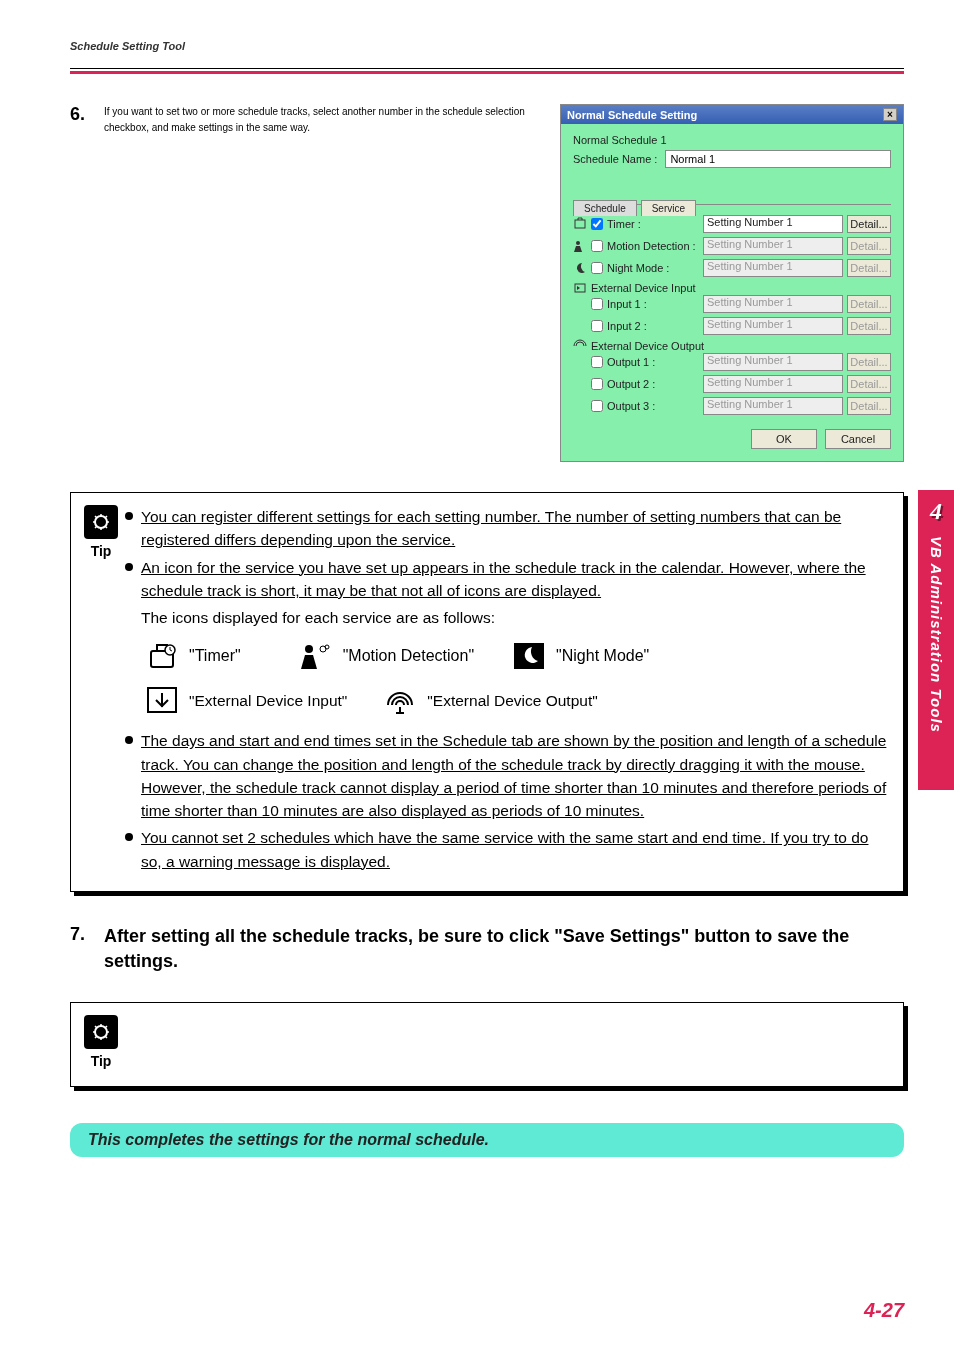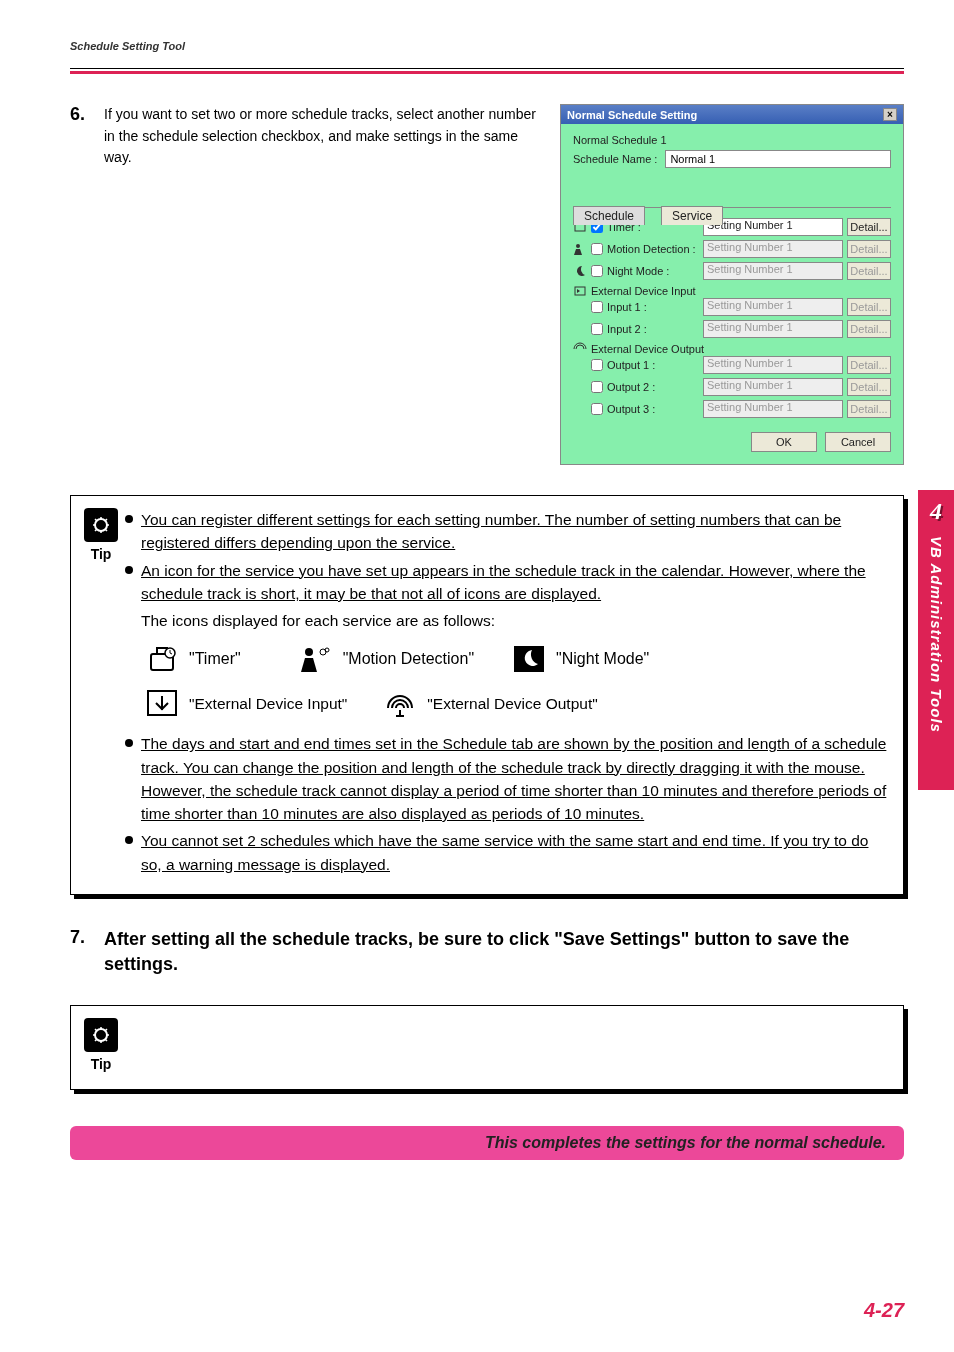--- a/index.html
+++ b/index.html
@@ -59,21 +59,21 @@
   .step-content {
     flex: 1;
   }
   .step-title {
     font-weight: bold;
     font-size: 18px;
     line-height: 1.4;
     margin-bottom: 8px;
   }
   .step-desc {
-    font-size: 14px;
+    font-size: 10px;
     line-height: 1.55;
   }
   .top-row {
     display: flex;
     gap: 16px;
     align-items: flex-start;
   }
   .top-left { flex: 1; }
   .dialog {
     width: 344px;
@@ -125,25 +125,25 @@
   }
   .tabs {
     display: flex;
     border-bottom: 1px solid #888;
     margin-bottom: 10px;
   }
   .tab {
     padding: 2px 10px;
     border: 1px solid #888;
     border-bottom: none;
-    font-size: 12px;
+    font-size: 10px;
     background: #ece9d8;
-    margin-right: 16px;
+    margin-right: 4px;
     position: relative;
-    top: 18px;
+    top: 12px;
   }
   .tab.inactive {
     background: #ddd;
   }
   .svc-row {
     display: flex;
     align-items: center;
     gap: 4px;
     margin-bottom: 4px;
     font-size: 11px;
@@ -268,24 +268,23 @@
   }
 
   .step7 {
     margin-top: 32px;
   }
 
   .tip-box.small { margin-top: 20px; }
 
   .completion-bar {
     margin-top: 36px;
-    background: #ec4899;
-    border-radius: 6px;
+    background: #5eead4;
+    border-radius: 12px;
     padding: 8px 18px;
-    text-align: right;
     font-weight: bold;
     font-style: italic;
     font-size: 16px;
     color: #222;
   }
 
   .page-num {
     position: absolute;
     bottom: 30px;
     right: 50px;

